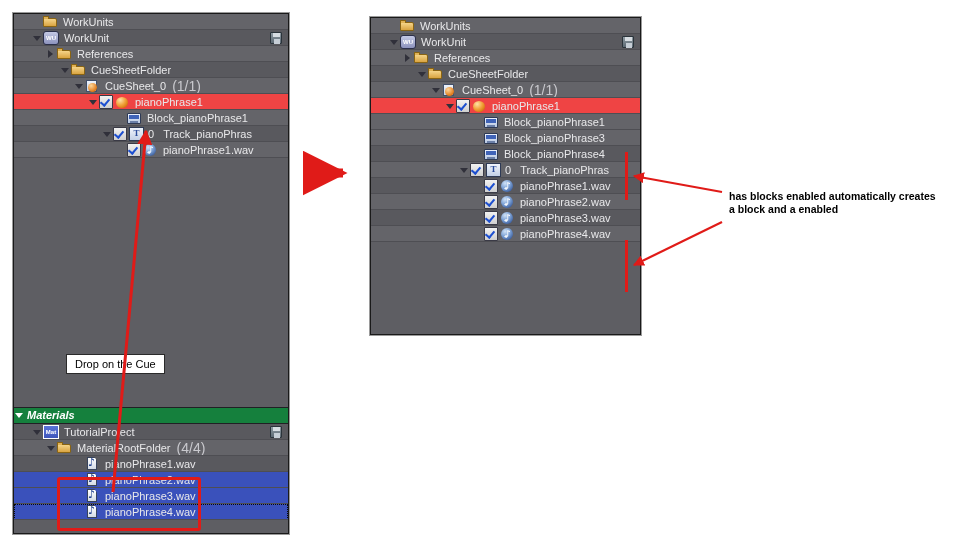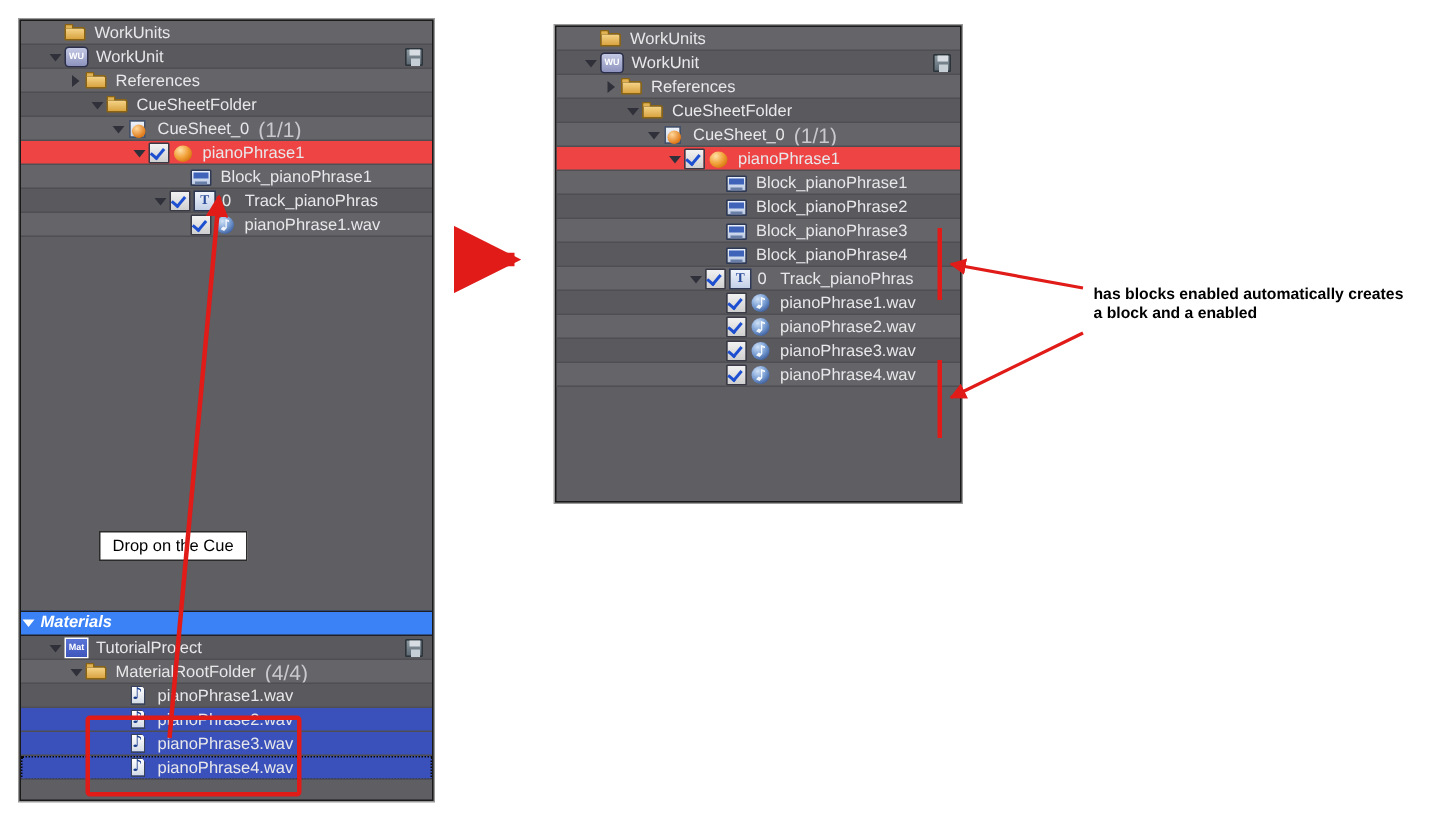--- a/index.html
+++ b/index.html
@@ -262,21 +262,21 @@
   }
 
   .label { padding-left: 1px; }
   .count { color: #c9c9ce; margin-left: 6px; font-size: 14px; }
   .tracknum { color: #e8e8ea; margin-right: 8px; }
 
   
   .section-head {
     height: 15px;
     line-height: 15px;
-    background: #3b82f6;
+    background: #15803d;
     color: #ffffff;
     font-size: 11px;
     font-style: italic;
     font-weight: bold;
     display: flex;
     align-items: center;
     border-top: 1px solid #202024;
     border-bottom: 1px solid #202024;
   }
   .section-head .tri { width: 13px; }
@@ -494,27 +494,20 @@
         <span class="label">pianoPhrase1</span>
         <span class="sep"></span>
       </div>
       <div class="row alt">
         <span class="ind" style="width: 102px;"></span>
         <span class="tri"></span>
         <span class="ico block"></span>
         <span class="label">Block_pianoPhrase1</span>
         <span class="sep"></span>
       </div>
-      <div class="row dark">
-        <span class="ind" style="width: 102px;"></span>
-        <span class="tri"></span>
-        <span class="ico block"></span>
-        <span class="label">Block_pianoPhrase2</span>
-        <span class="sep"></span>
-      </div>
       <div class="row alt">
         <span class="ind" style="width: 102px;"></span>
         <span class="tri"></span>
         <span class="ico block"></span>
         <span class="label">Block_pianoPhrase3</span>
         <span class="sep"></span>
       </div>
       <div class="row dark">
         <span class="ind" style="width: 102px;"></span>
         <span class="tri"></span>

